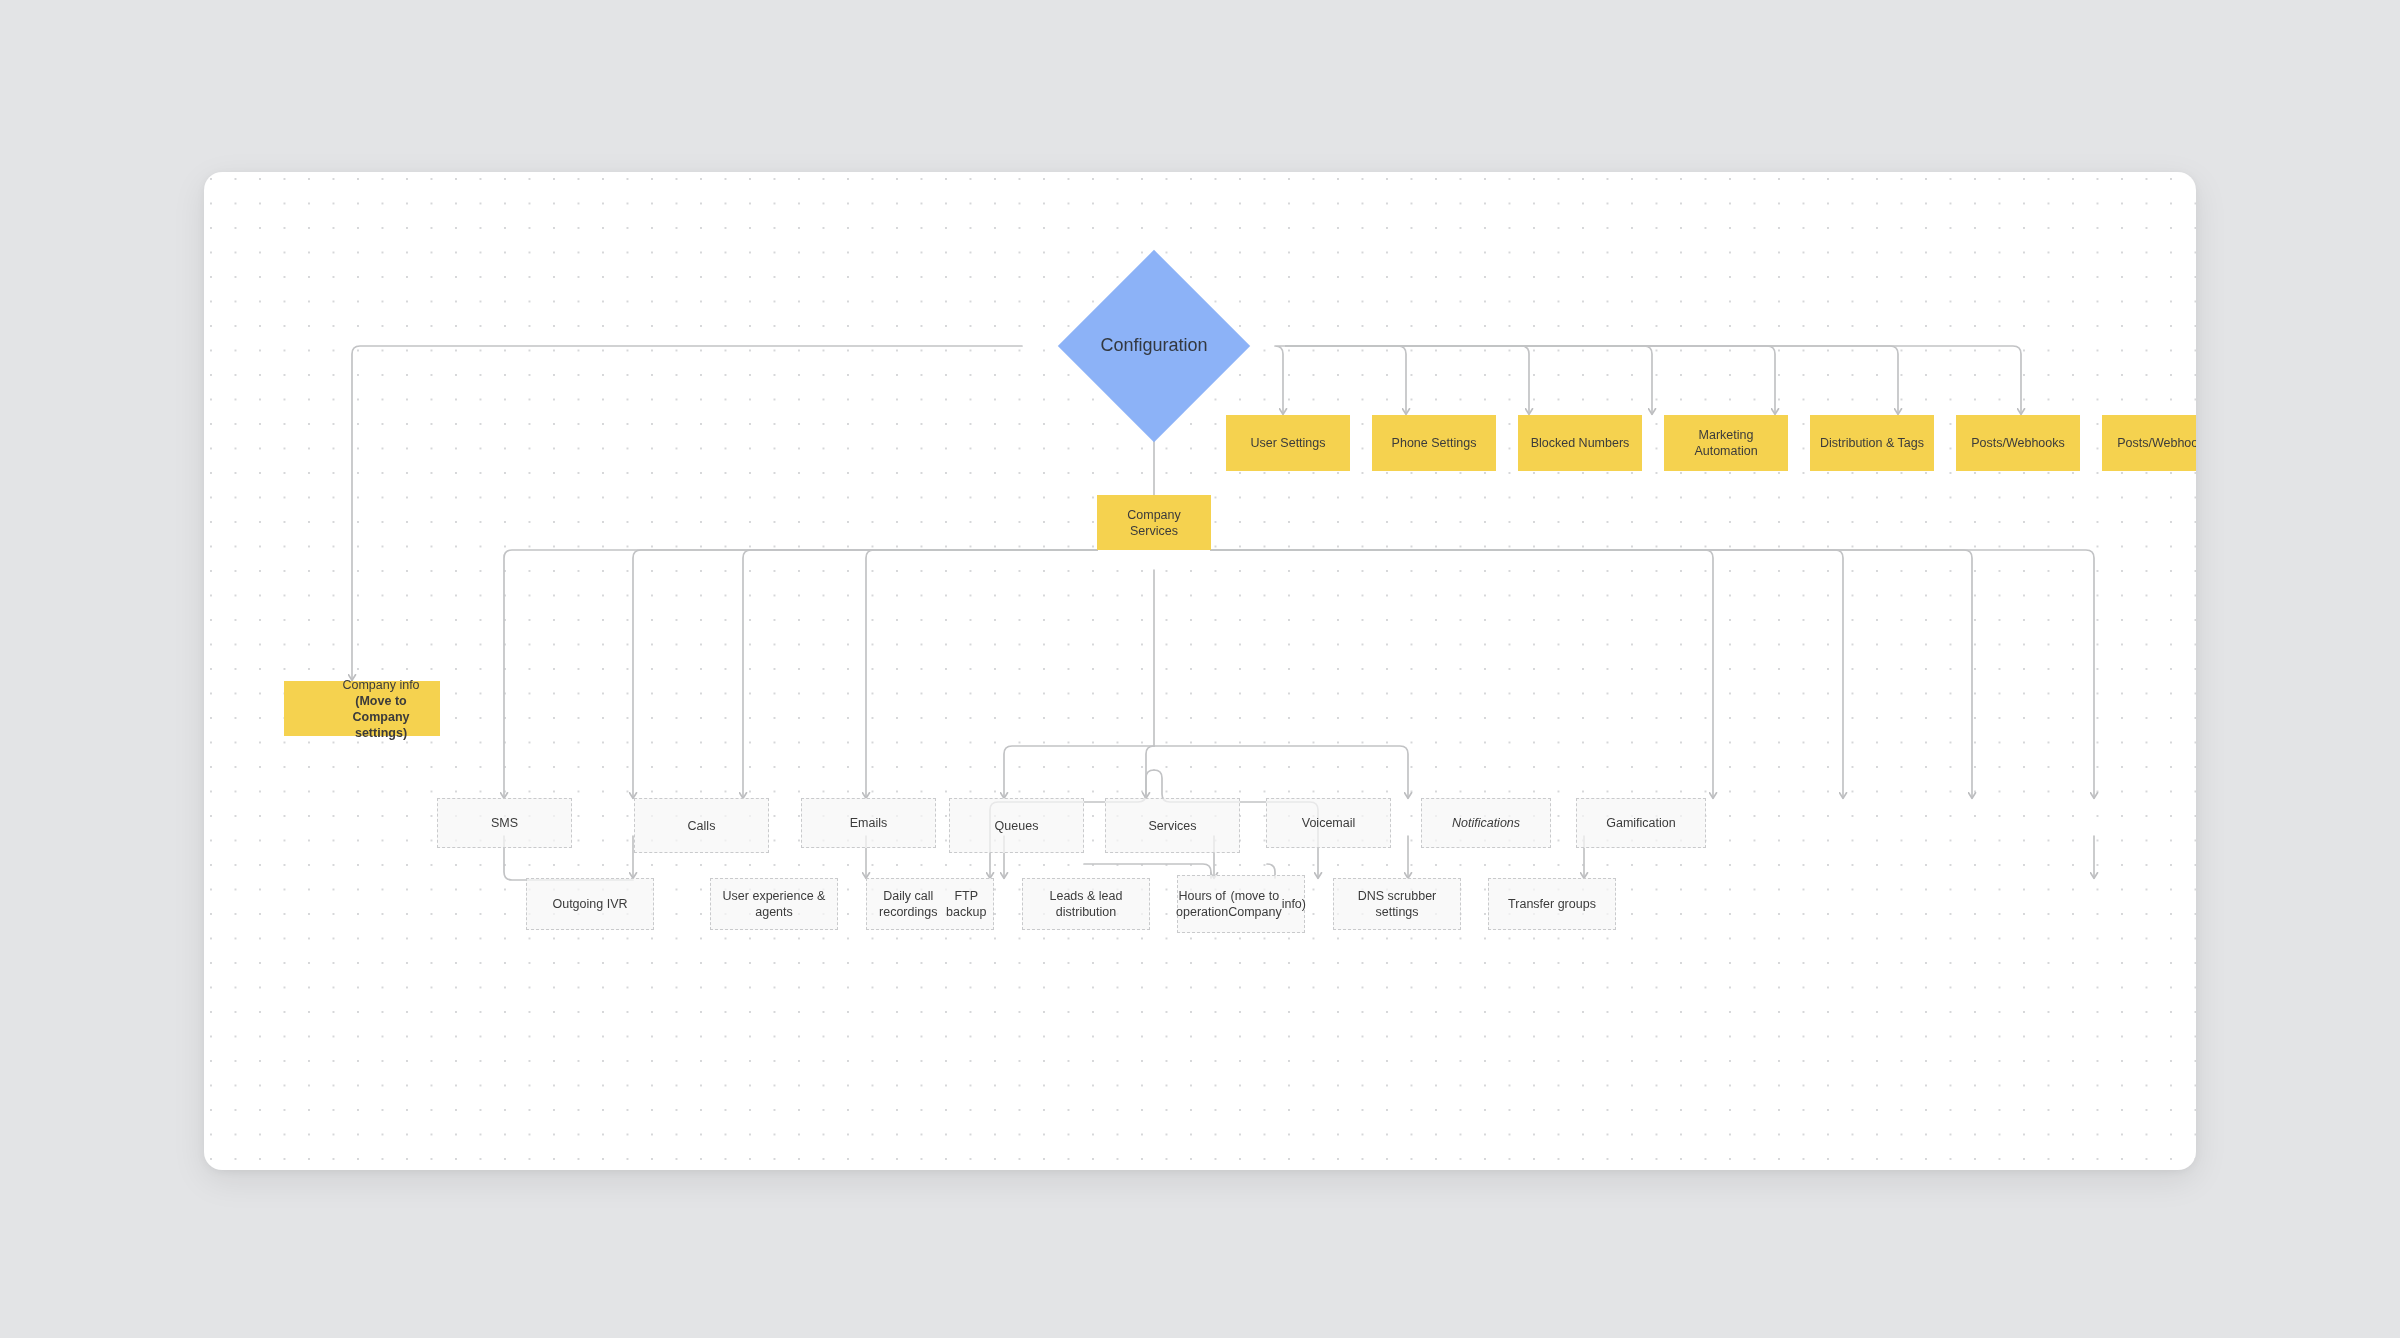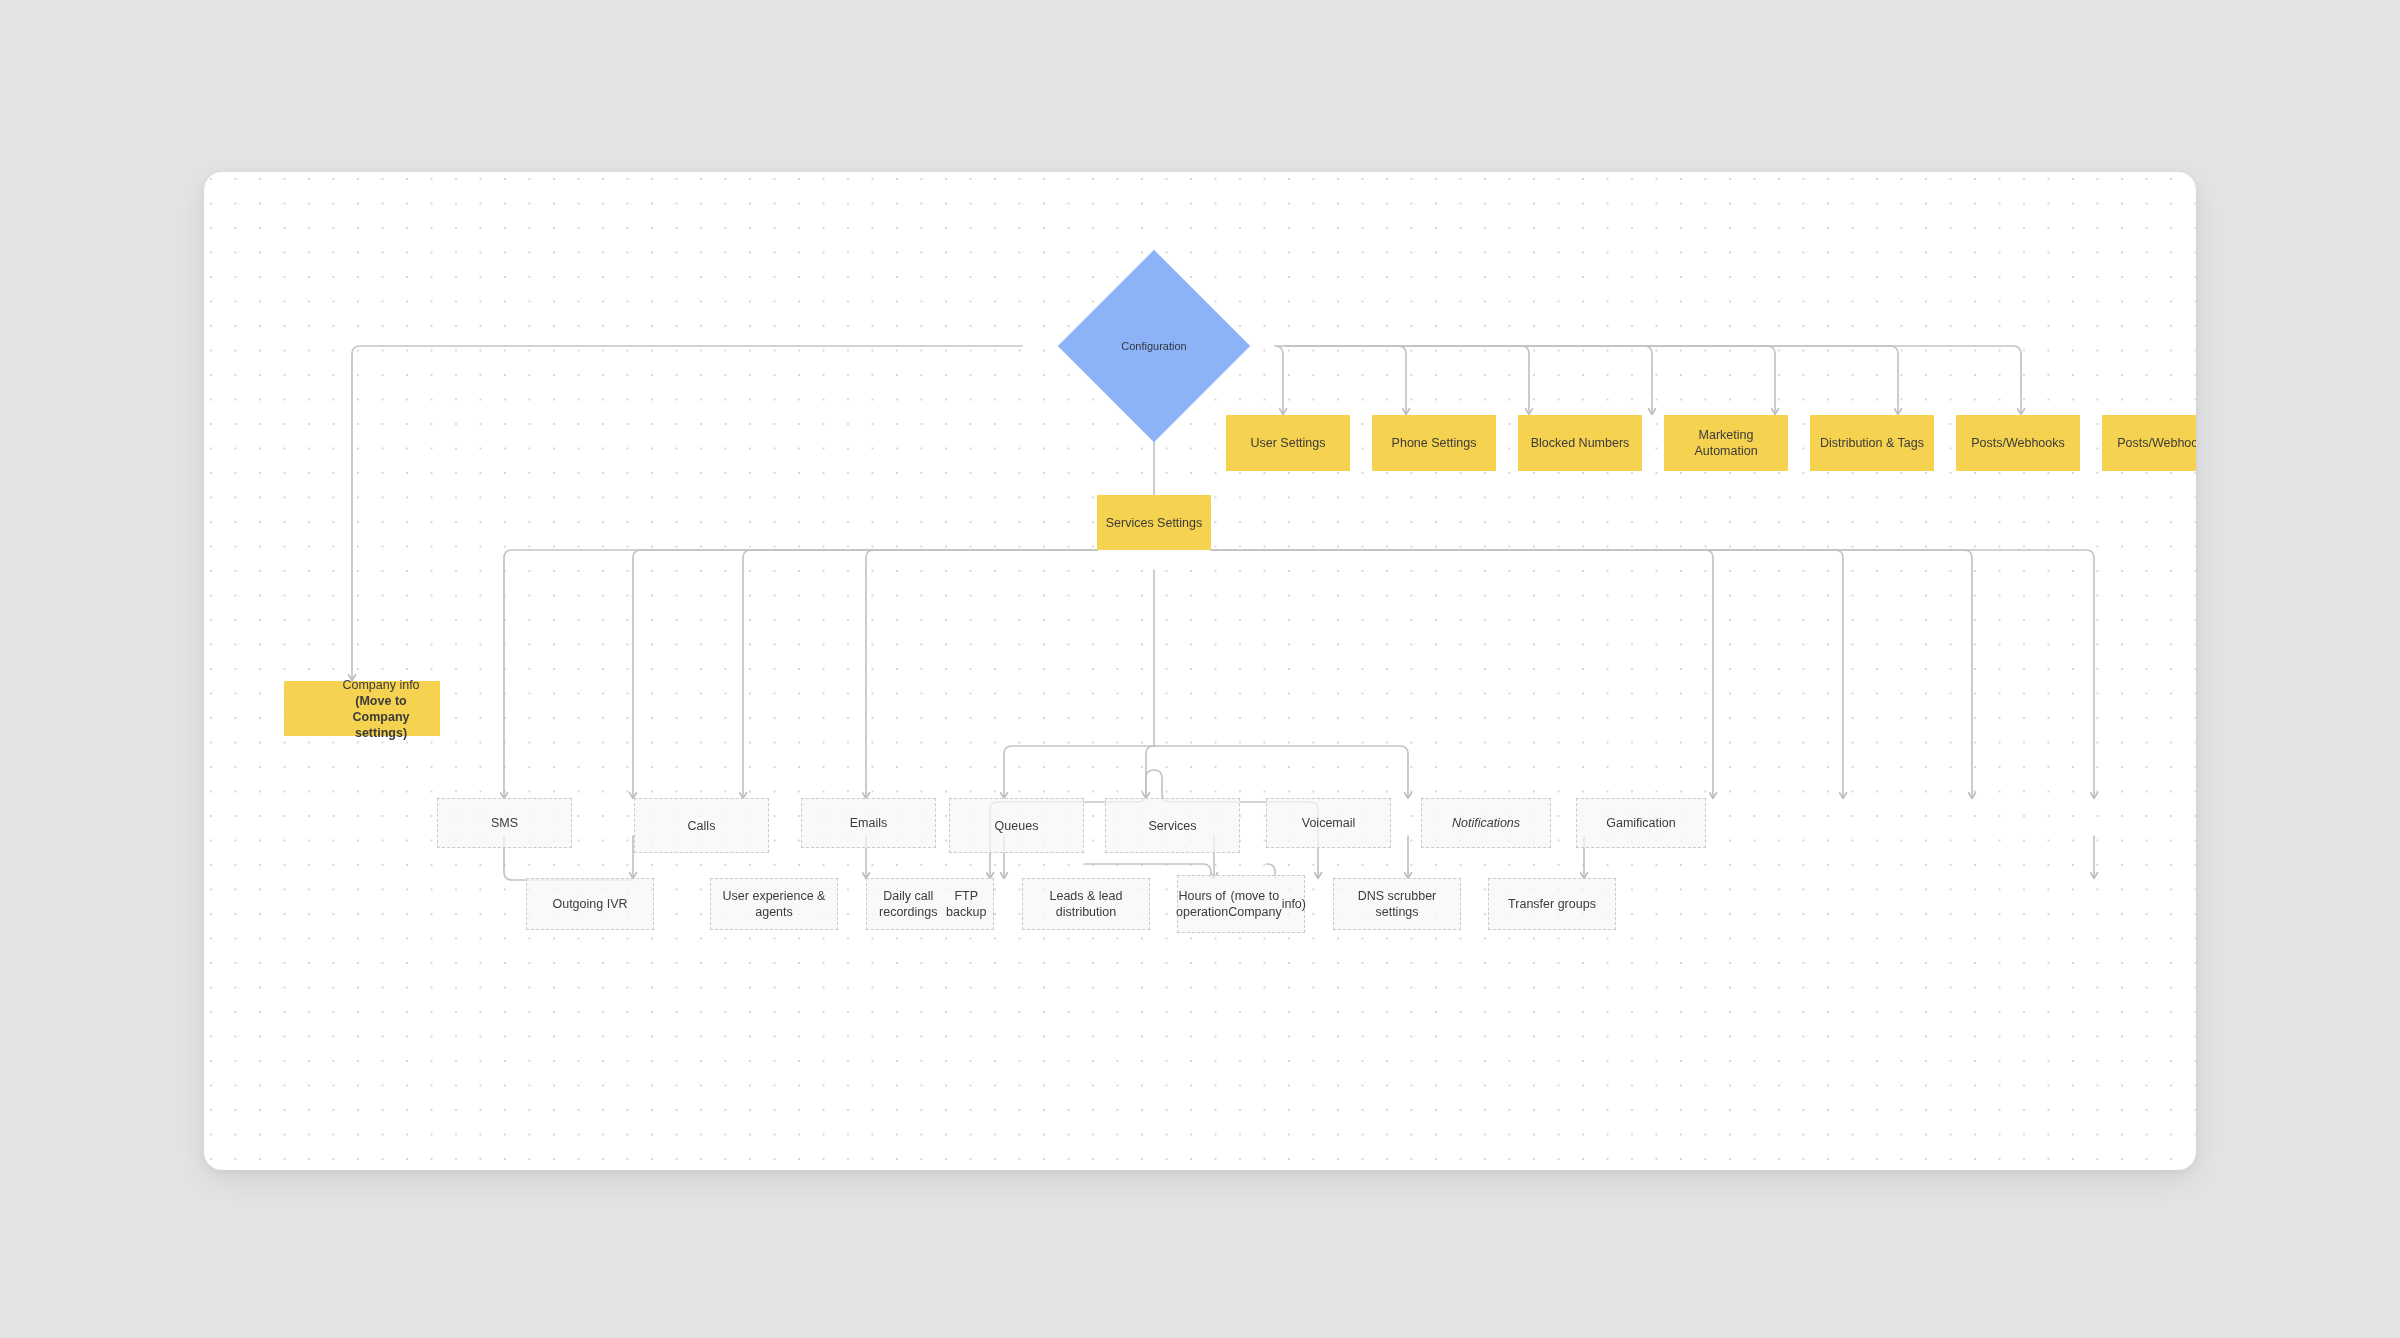--- a/index.html
+++ b/index.html
@@ -67,21 +67,21 @@
   .node-diamond .diamond-shape {
     position: absolute;
     left: 0; top: 0;
     width: 100%; height: 100%;
     background: #8cb2f7;
     transform: rotate(45deg);
   }
   .node-diamond .diamond-label {
     position: relative;
     z-index: 2;
-    font-size: 11px;
+    font-size: 18px;
     color: #33383f;
   }
 
   .node-dashed {
     background: rgba(247,247,247,0.72);
     border: 1.6px dashed #c9cacc;
     font-size: 12.5px;
     color: #3b3b3b;
     padding: 3px 5px;
   }
@@ -152,21 +152,21 @@
       <span class="diamond-shape"></span>
       <span class="diamond-label">Configuration</span>
     </div>
 
     <div class="node node-yellow" style="left:80px; top:509px; width:156px; height:55px; flex-direction:column;padding-left:44px;">
       <span class="lbl">Company info</span>
       <span class="lbl bold">(Move to Company settings)</span>
     </div>
 
     <div class="node node-yellow" style="left:893px; top:323px; width:114px; height:55px;">
-      <span>Services Settings</span>
+      <span>Company Services</span>
     </div>
 
     <div class="node node-yellow" style="left:1022px; top:243px; width:124px; height:56px;">
       <span>User Settings</span>
     </div>
     <div class="node node-yellow" style="left:1168px; top:243px; width:124px; height:56px;">
       <span>Phone Settings</span>
     </div>
     <div class="node node-yellow" style="left:1314px; top:243px; width:124px; height:56px;">
       <span>Blocked Numbers</span>

